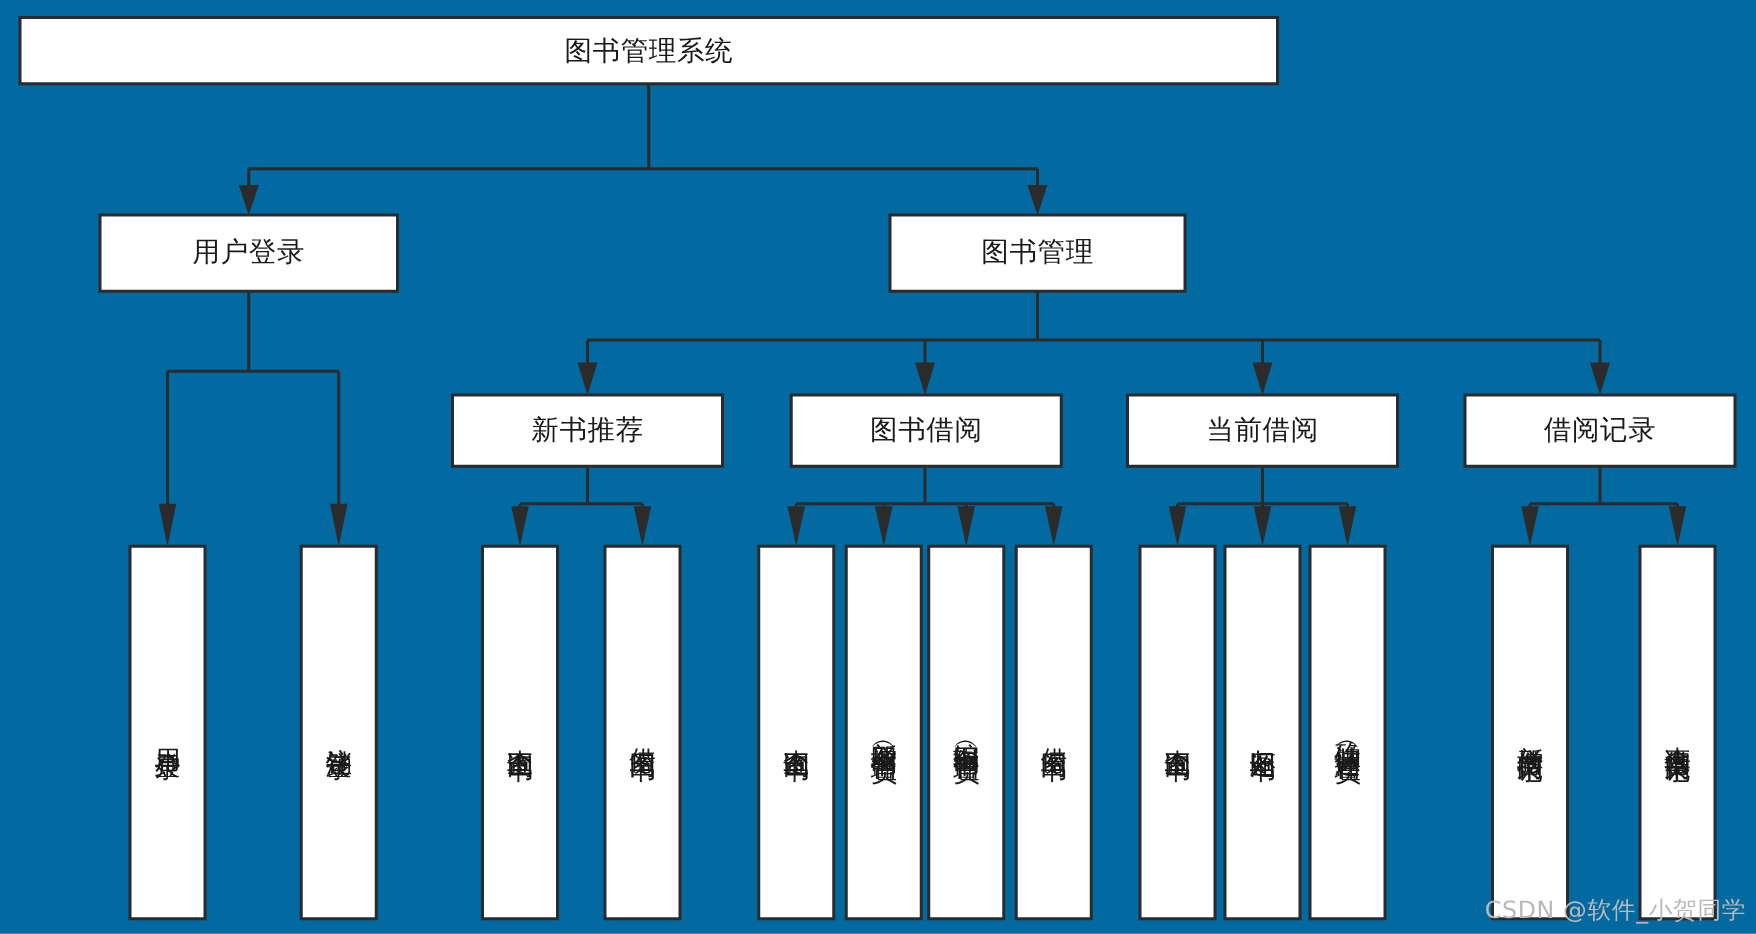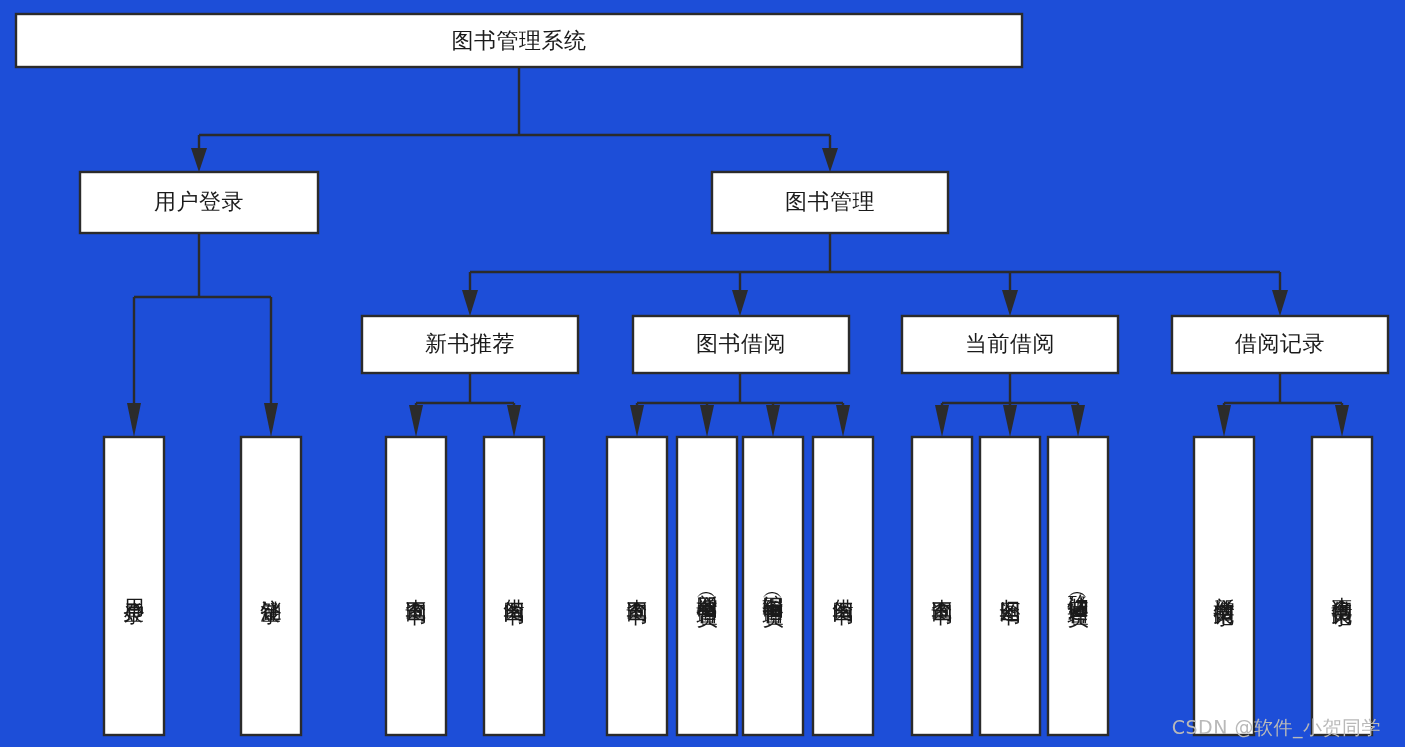--- a/index.html
+++ b/index.html
@@ -10,21 +10,21 @@
   body {
     width: 1405px;
     height: 747px;
     font-family: "DejaVu Sans", "Liberation Sans", sans-serif;
     overflow: hidden;
   }
   #diagram-root {
     position: relative;
     width: 1405px;
     height: 747px;
-    background: #1d4ed8;
+    background: #0369a1;
   }
   svg.diagram {
     position: absolute;
     left: 0;
     top: 0;
     width: 1405px;
     height: 747px;
     display: block;
   }
   .node-box {
@@ -52,21 +52,21 @@
     stroke: #2b2b2b;
     stroke-width: 2.4;
     fill: none;
   }
   .arrow-head {
     fill: #2b2b2b;
     stroke: none;
   }
   .watermark {
     position: absolute;
-    right: 24px;
+    right: 8px;
     bottom: 6px;
     font-family: "DejaVu Sans", "Liberation Sans", sans-serif;
     font-size: 19px;
     color: #b9b9b9;
     letter-spacing: 0.5px;
     white-space: nowrap;
     pointer-events: none;
   }
 </style>
 </head>

